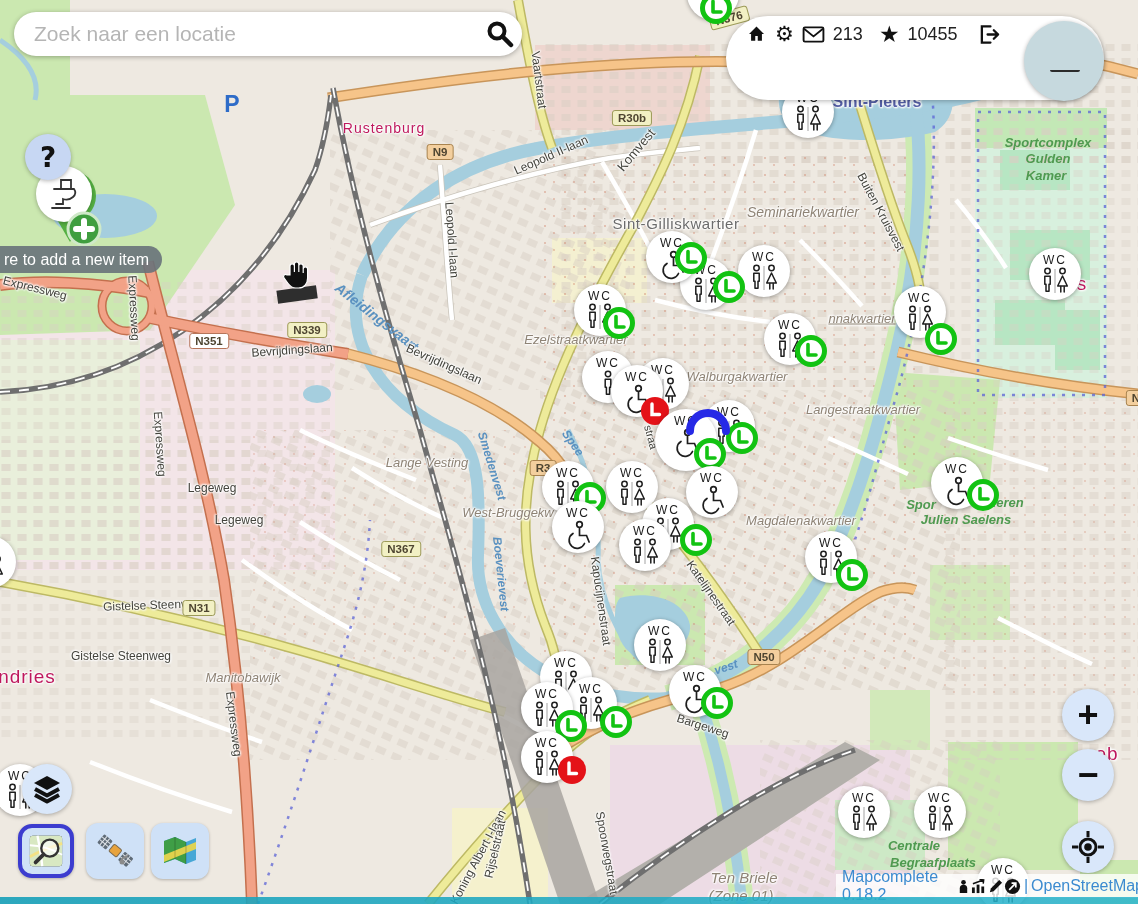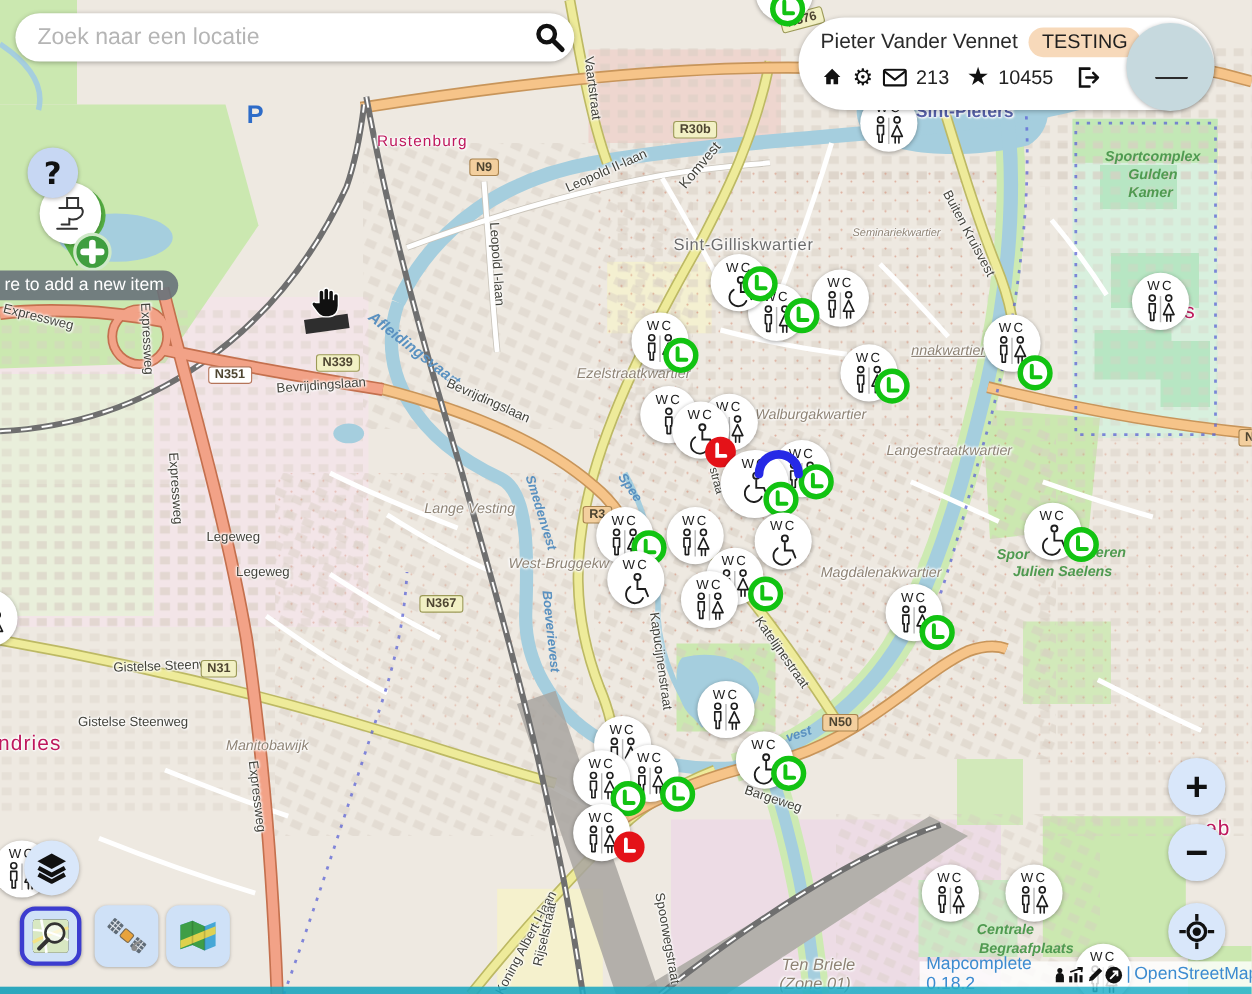--- a/index.html
+++ b/index.html
@@ -260,21 +260,21 @@
 
   <div id="overlays">
       <div class="mlbl c-to" style="left: 877px; top: 84px; transform: translate(-50%, -50%) rotate(0deg);">Brugge-</div>
       <div class="mlbl c-to" style="left: 877px; top: 102px; transform: translate(-50%, -50%) rotate(0deg);">Sint-Pieters</div>
       <div class="mlbl c-su" style="font-size: 14px; left: 384px; top: 128px; transform: translate(-50%, -50%) rotate(0deg);">Rustenburg</div>
       <div class="mlbl c-st" style="left: 539px; top: 80px; transform: translate(-50%, -50%) rotate(83deg);">Vaartstraat</div>
       <div class="mlbl c-st" style="font-size: 13px; left: 636px; top: 150px; transform: translate(-50%, -50%) rotate(-50deg);">Komvest</div>
       <div class="mlbl c-st" style="left: 551px; top: 155px; transform: translate(-50%, -50%) rotate(-24deg);">Leopold II-laan</div>
       <div class="mlbl c-st" style="left: 452px; top: 240px; transform: translate(-50%, -50%) rotate(86deg);">Leopold I-laan</div>
       <div class="mlbl c-qu" style="left: 676px; top: 223px; transform: translate(-50%, -50%) rotate(0deg);">Sint-Gilliskwartier</div>
-      <div class="mlbl c-ne" style="font-size: 10px; left: 803px; top: 212px; transform: translate(-50%, -50%) rotate(0deg); margin-left: 12px;">Seminariekwartier</div>
+      <div class="mlbl c-ne" style="font-size: 14px; left: 803px; top: 212px; transform: translate(-50%, -50%) rotate(0deg);">Seminariekwartier</div>
       <div class="mlbl c-gr" style="left: 1048px; top: 142px; transform: translate(-50%, -50%) rotate(0deg);">Sportcomplex</div>
       <div class="mlbl c-gr" style="left: 1048px; top: 158px; transform: translate(-50%, -50%) rotate(0deg);">Gulden</div>
       <div class="mlbl c-gr" style="left: 1046px; top: 175px; transform: translate(-50%, -50%) rotate(0deg);">Kamer</div>
       <div class="mlbl c-st" style="left: 881px; top: 212px; transform: translate(-50%, -50%) rotate(62deg);">Buiten Kruisvest</div>
       <div class="mlbl c-su" style="left: 1063px; top: 284px; transform: translate(-50%, -50%) rotate(0deg);">Kruis</div>
       <div class="mlbl c-ne" style="left: 862px; top: 318px; transform: translate(-50%, -50%) rotate(0deg); text-decoration: underline;">nnakwartier</div>
       <div class="mlbl c-ne" style="left: 576px; top: 339px; transform: translate(-50%, -50%) rotate(0deg);">Ezelstraatkwartier</div>
       <div class="mlbl c-ne" style="left: 737px; top: 376px; transform: translate(-50%, -50%) rotate(0deg);">Walburgakwartier</div>
       <div class="mlbl c-ne" style="left: 863px; top: 409px; transform: translate(-50%, -50%) rotate(0deg);">Langestraatkwartier</div>
       <div class="mlbl c-ne" style="left: 801px; top: 520px; transform: translate(-50%, -50%) rotate(0deg);">Magdalenakwartier</div>
@@ -829,24 +829,20 @@
     <input type="text" value="" placeholder="Zoek naar een locatie" style="">
     <button id="search-go">
       <svg width="30" height="30" viewBox="0 0 30 30">
         <circle cx="12" cy="12" r="7.5" fill="none" stroke="#111" stroke-width="4"></circle>
         <line x1="17.5" y1="17.5" x2="26" y2="26" stroke="#111" stroke-width="4.5" stroke-linecap="round"></line>
       </svg>
     </button>
   </div>
 
   <div id="userpanel">
-    <div id="up-name-row">
-      <span id="up-name">Pieter Vander Vennet</span>
-      <span id="up-badge">TESTING</span>
-    </div>
     <div id="up-icons">
       <button class="up-btn">
         <svg width="21" height="20" viewBox="0 0 24 24">
           <path d="M3 12 L12 3 l9 9 h-2.5 v8 h-5 v-5.5 h-3 V20 h-5 v-8 H3 z" fill="#111"></path>
         </svg>
       </button>
       <button class="up-btn">
         <span style="font-family:'DejaVu Sans',sans-serif;">⚙</span>
       </button>
       <button class="up-btn">

